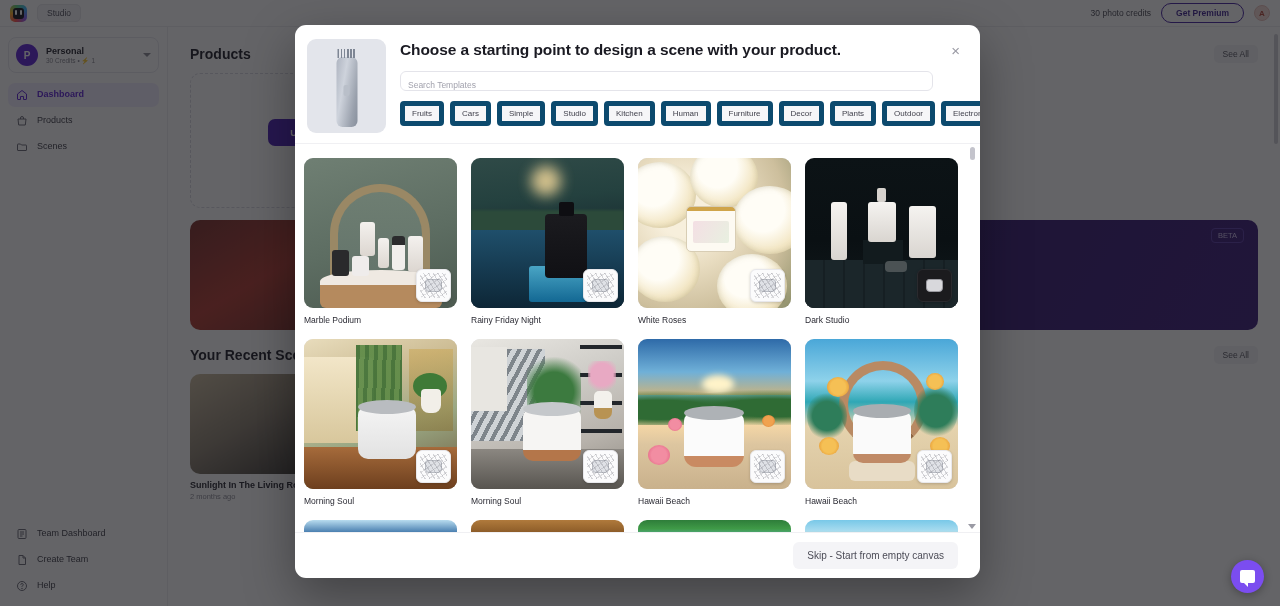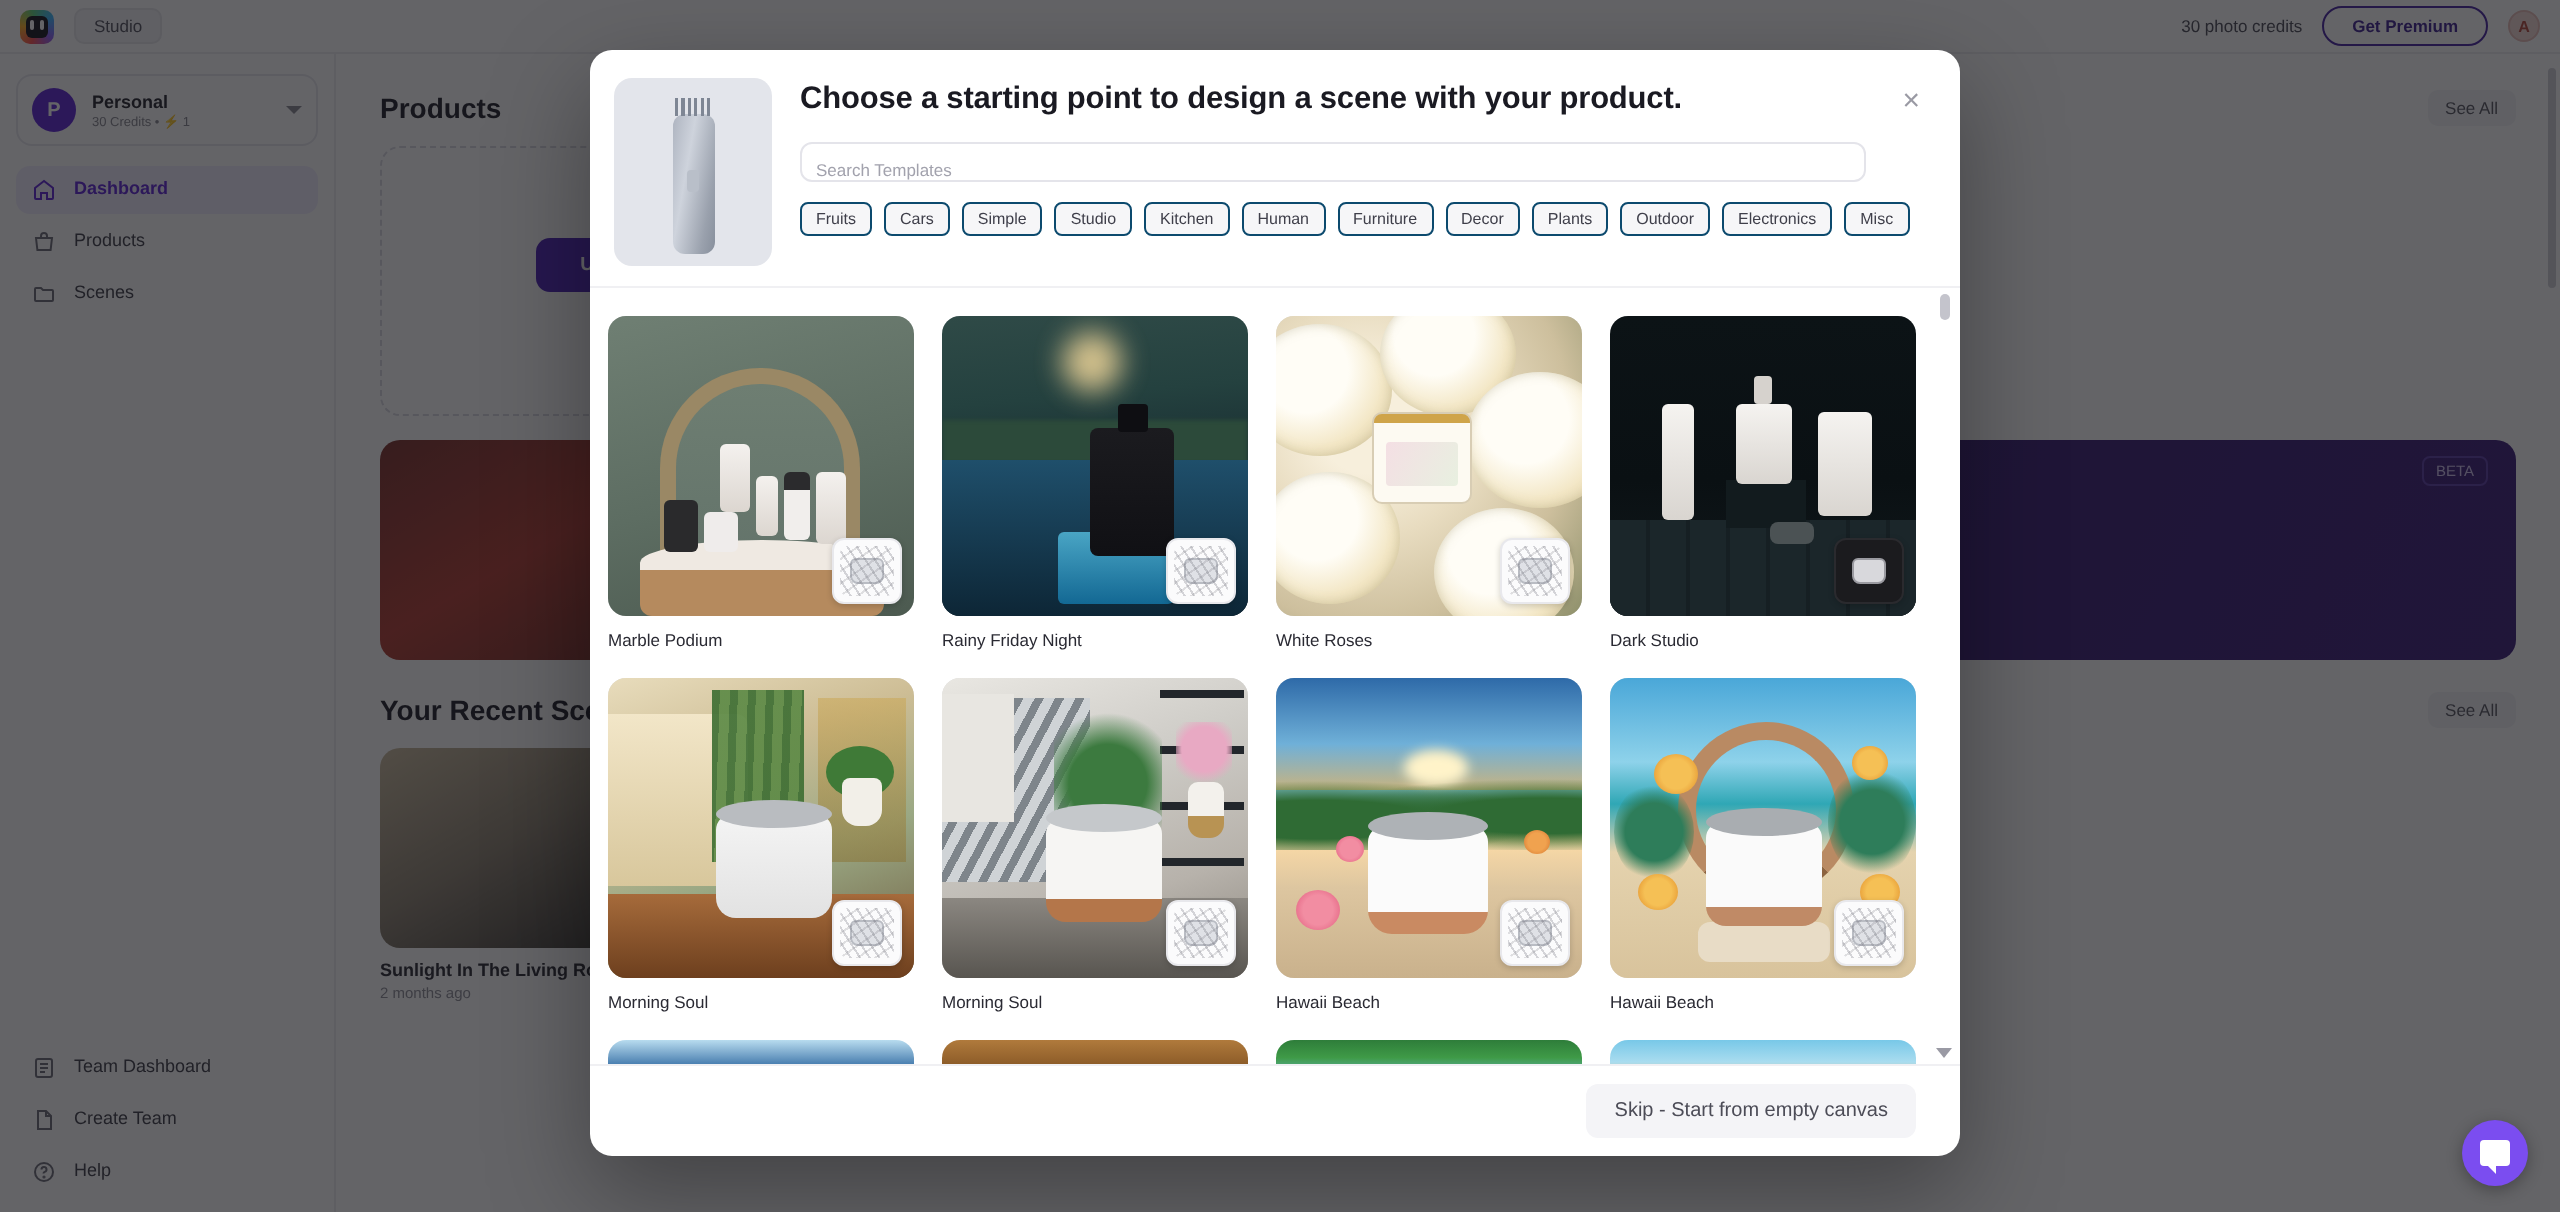--- a/index.html
+++ b/index.html
@@ -178,21 +178,21 @@
     height: 20px; display: flex; align-items: flex-end; padding: 0 7px;
   }
   .search-box input {
     border: 0; outline: 0; width: 100%; font-size: 8.5px; color: #2a2a33;
     font-family: "Liberation Sans", sans-serif; background: transparent;
   }
   .search-box input::placeholder { color: #a2a2ad; }
   .chips { display: flex; gap: 6px; margin-top: 10px; flex-wrap: nowrap; }
   .chip {
     font-size: 8px; color: #3f3f4a; background: #f6f6f8;
-    border: 1px solid #0c4a6e; border-radius: 4px; padding: 3px 7px; white-space: nowrap;
+    border: 5px solid #0c4a6e; border-radius: 4px; padding: 3px 7px; white-space: nowrap;
   }
 
   .modal-body { flex: 1; position: relative; overflow: hidden; border-top: 1px solid #f0f0f3; }
   .grid {
     position: absolute; inset: 0; padding: 14px 16px 0 9px;
     display: grid; grid-template-columns: repeat(4, 153px);
     gap: 14px 14px; align-content: start;
   }
   .tcard { width: 153px; }
   .tthumb {

